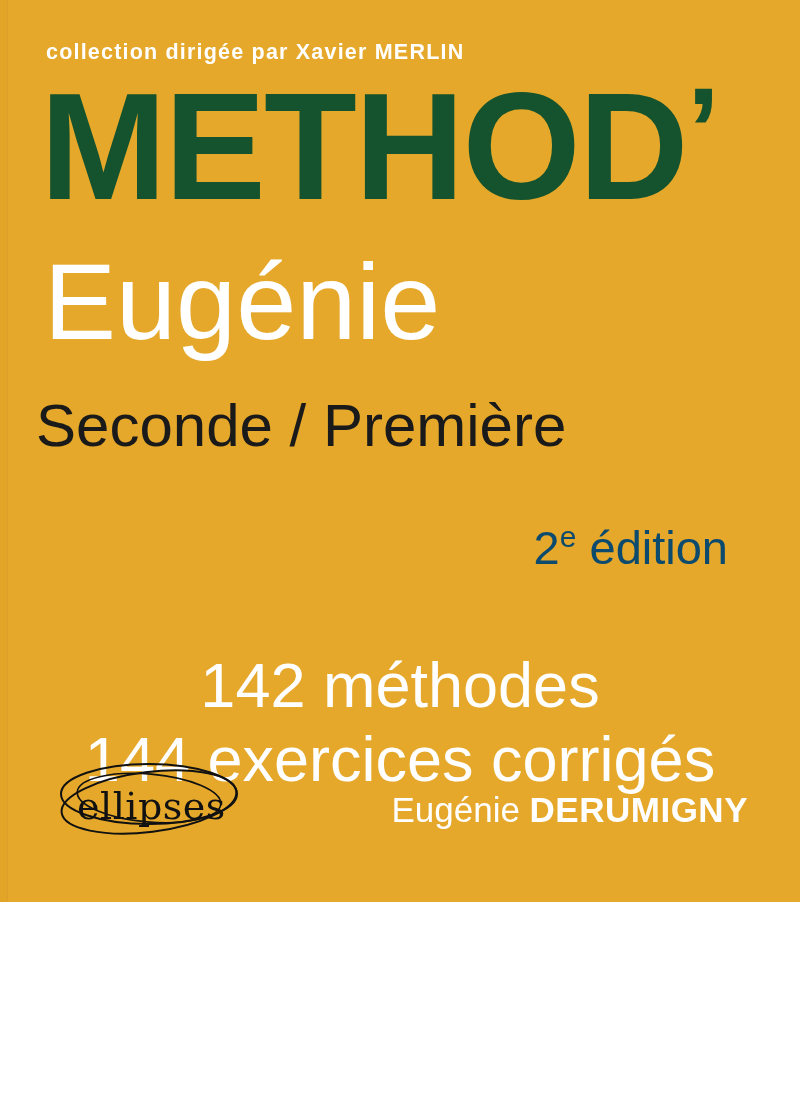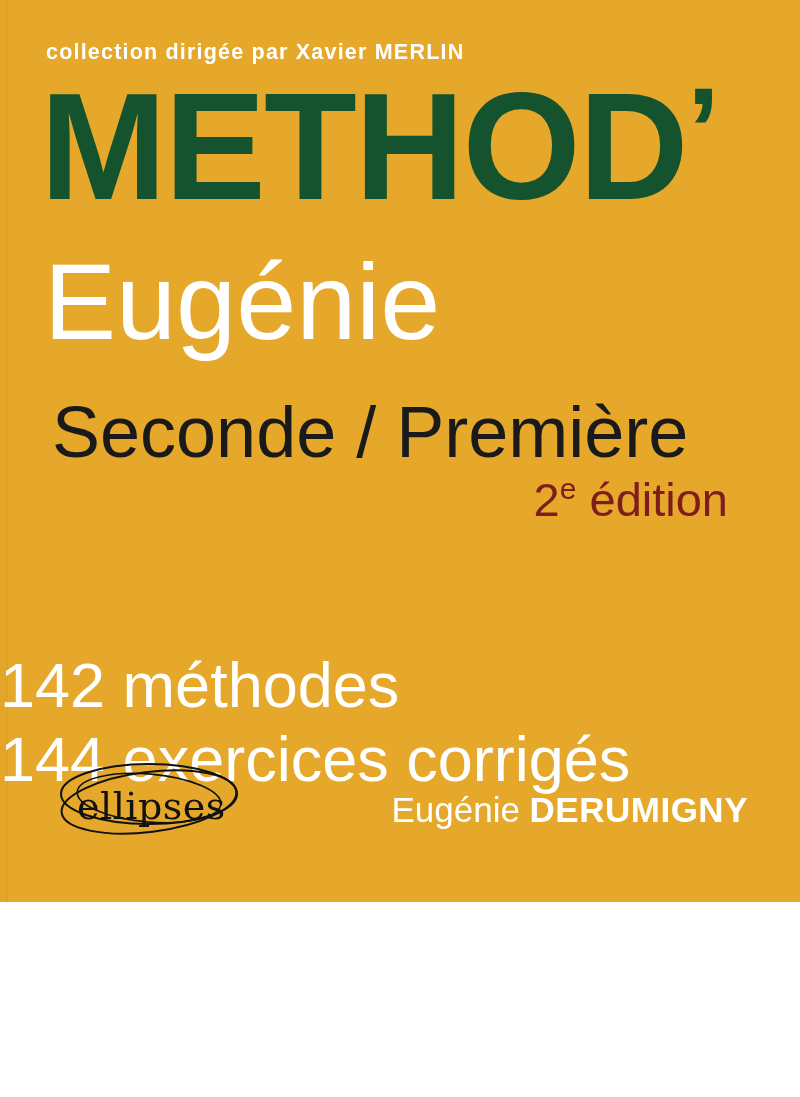--- a/index.html
+++ b/index.html
@@ -60,47 +60,47 @@
     position: absolute;
     left: 44px;
     top: 248px;
     font-size: 108px;
     color: #ffffff;
     line-height: 1;
     white-space: nowrap;
   }
   .levels {
     position: absolute;
-    left: 52px;
+    left: 36px;
     top: 396px;
-    font-size: 72px;
+    font-size: 60px;
     color: #1a1a1a;
     line-height: 1;
     white-space: nowrap;
   }
   .edition {
     position: absolute;
     right: 72px;
-    top: 476px;
+    top: 524px;
     font-size: 47px;
-    color: #7f1d1d;
+    color: #0c4a6e;
     line-height: 1;
     white-space: nowrap;
   }
   .edition sup {
     font-size: 30px;
     vertical-align: super;
     line-height: 0;
   }
   .counts {
     position: absolute;
     left: 0;
     right: 0;
     top: 648px;
-    text-align: left;
+    text-align: center;
     color: #ffffff;
   }
   .counts .line1 {
     font-size: 63px;
     line-height: 1.18;
     white-space: nowrap;
   }
   .counts .line2 {
     font-size: 63px;
     line-height: 1.18;

